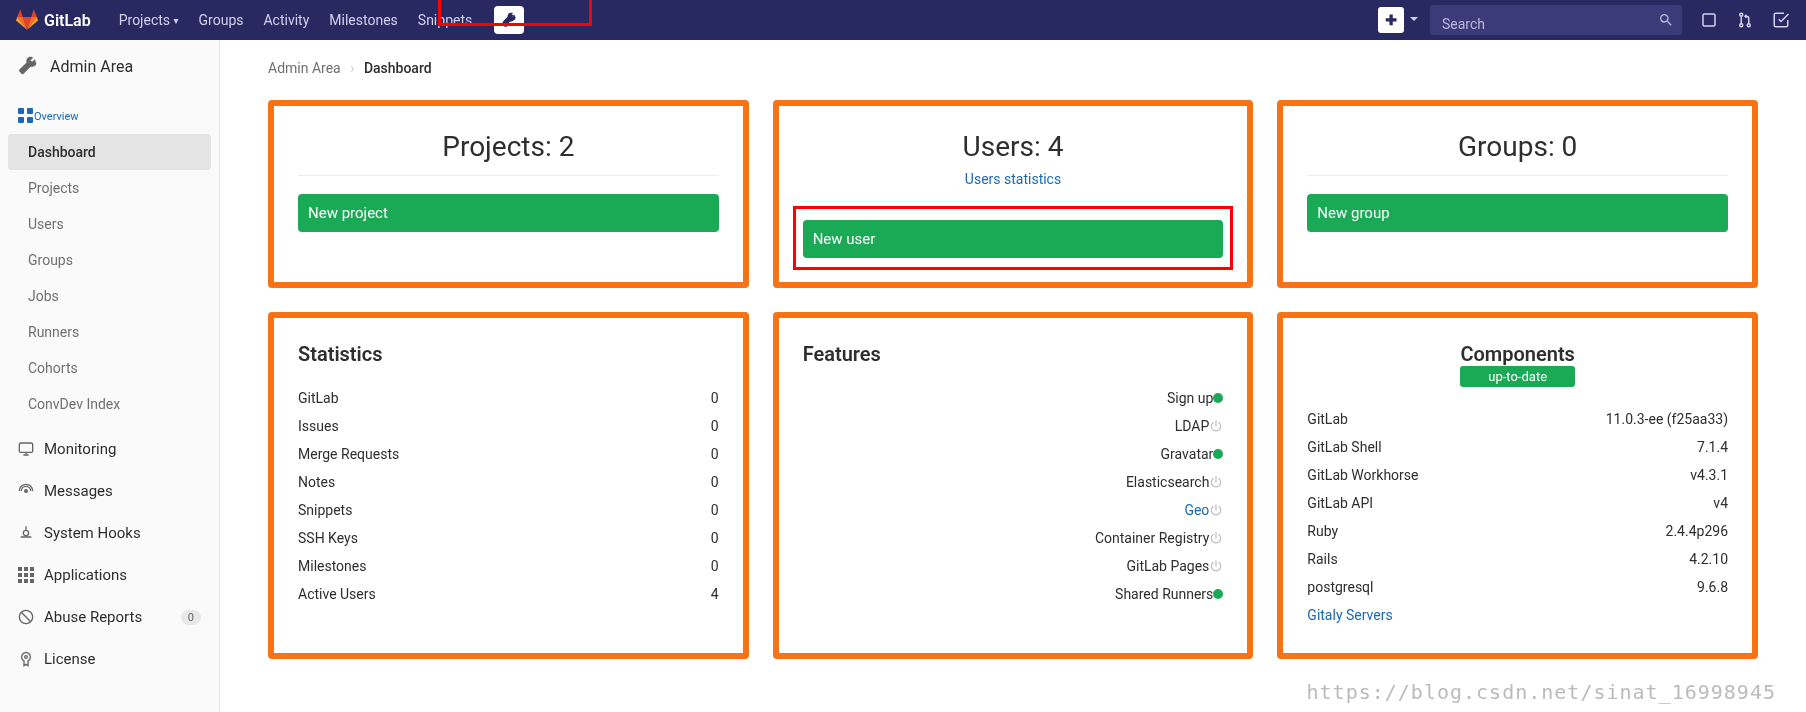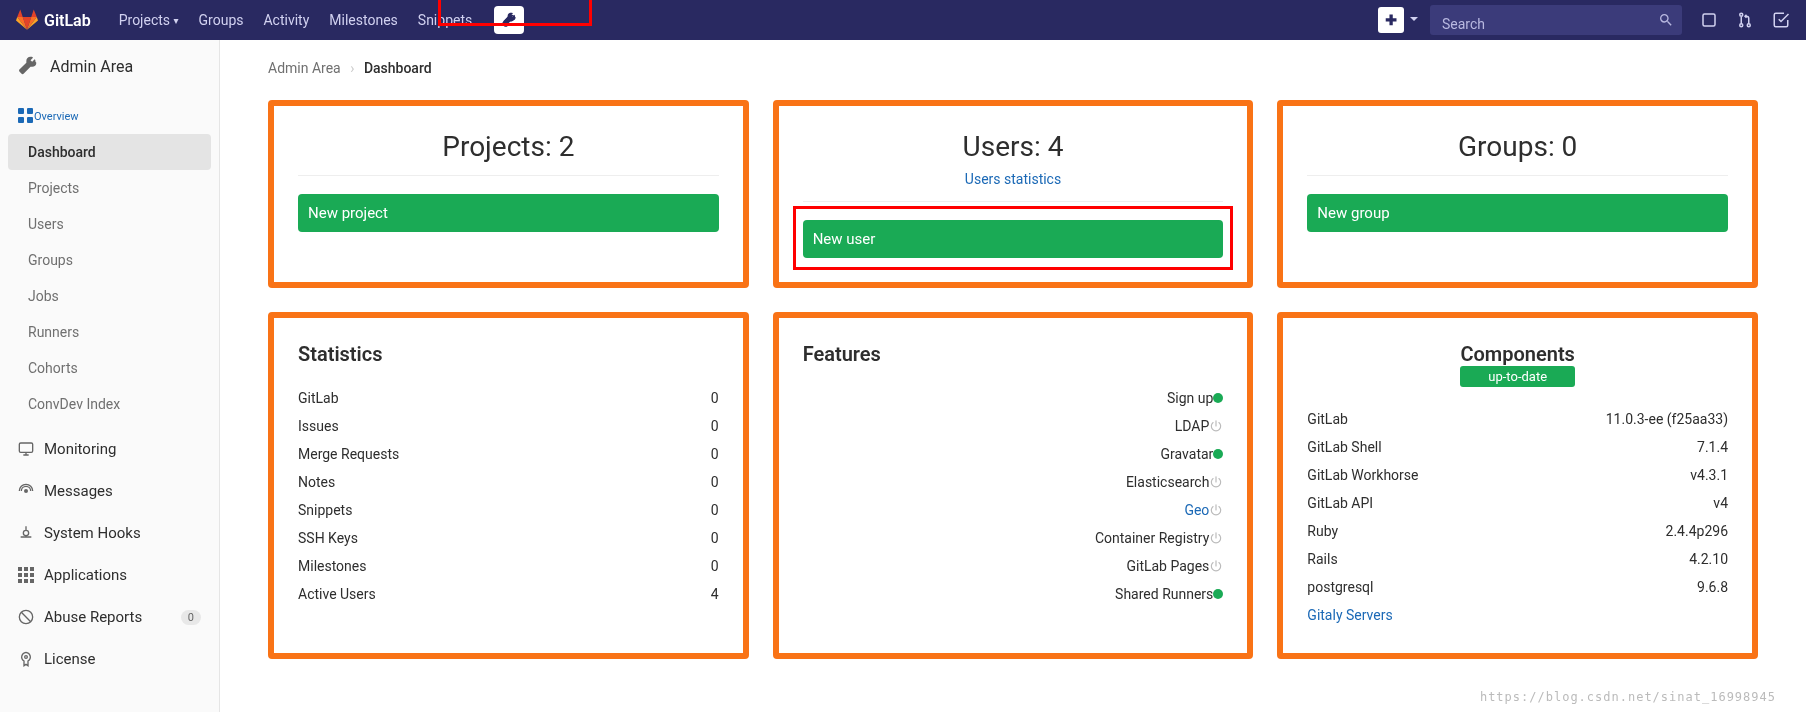--- a/index.html
+++ b/index.html
@@ -50,21 +50,21 @@
 .user-btn-wrap { position:relative; }
 .panel-title { font-size:20px; font-weight:600; margin-bottom:18px; }
 .stat-row { display:flex; justify-content:space-between; padding:6px 0; font-size:14px; color:#2e2e2e; }
 .feat-row { display:flex; justify-content:flex-end; align-items:center; padding:6px 0; font-size:14px; }
 .feat-row a { color:#1b69b6; text-decoration:none; }
 .dot { width:10px; height:10px; border-radius:50%; }
 .dot.on { background:#1aaa55; }
 .power-icon { width:14px; height:14px; fill:#bbb; }
 .comp-header { display:flex; justify-content:space-between; align-items:center; margin-bottom:18px;flex-direction:column; }
 .up-badge { background:#1aaa55; color:#fff; font-size:13px; padding:3px 28px; border-radius:3px; }
-.watermark { position:absolute; bottom:8px; right:30px; color:#bbb; font-size:12px; font-family:monospace; letter-spacing:1px; pointer-events:none; }
+.watermark { position:absolute; bottom:8px; right:30px; color:#bbb; font-size:20px; font-family:monospace; letter-spacing:1px; pointer-events:none; }
 </style>
 </head>
 <body>
 
 <div class="topnav">
   <div class="logo">
     <svg viewBox="0 0 36 36">
         <path fill="#e24329" d="M18 34L11 13h14z"></path>
         <path fill="#fc6d26" d="M18 34L11 13H2zM18 34l7-21h9z"></path>
         <path fill="#fca326" d="M2 13l-2 6 18 15zM34 13l2 6-18 15z"></path>

